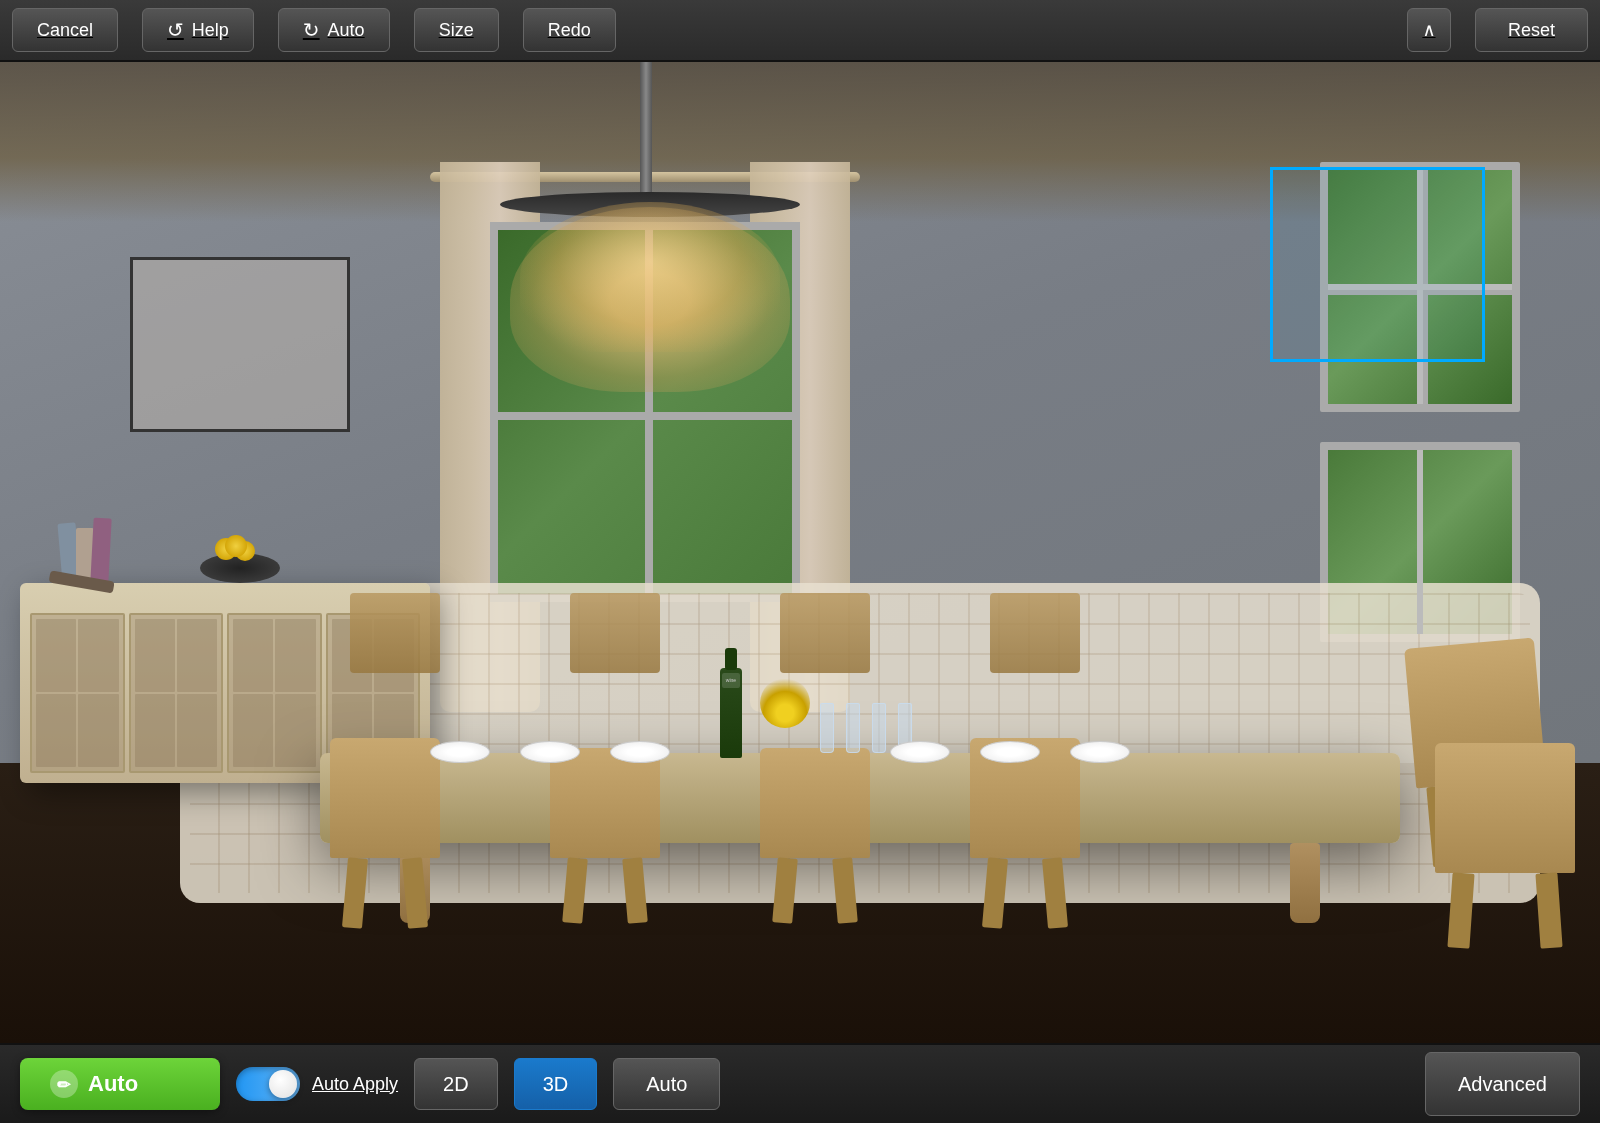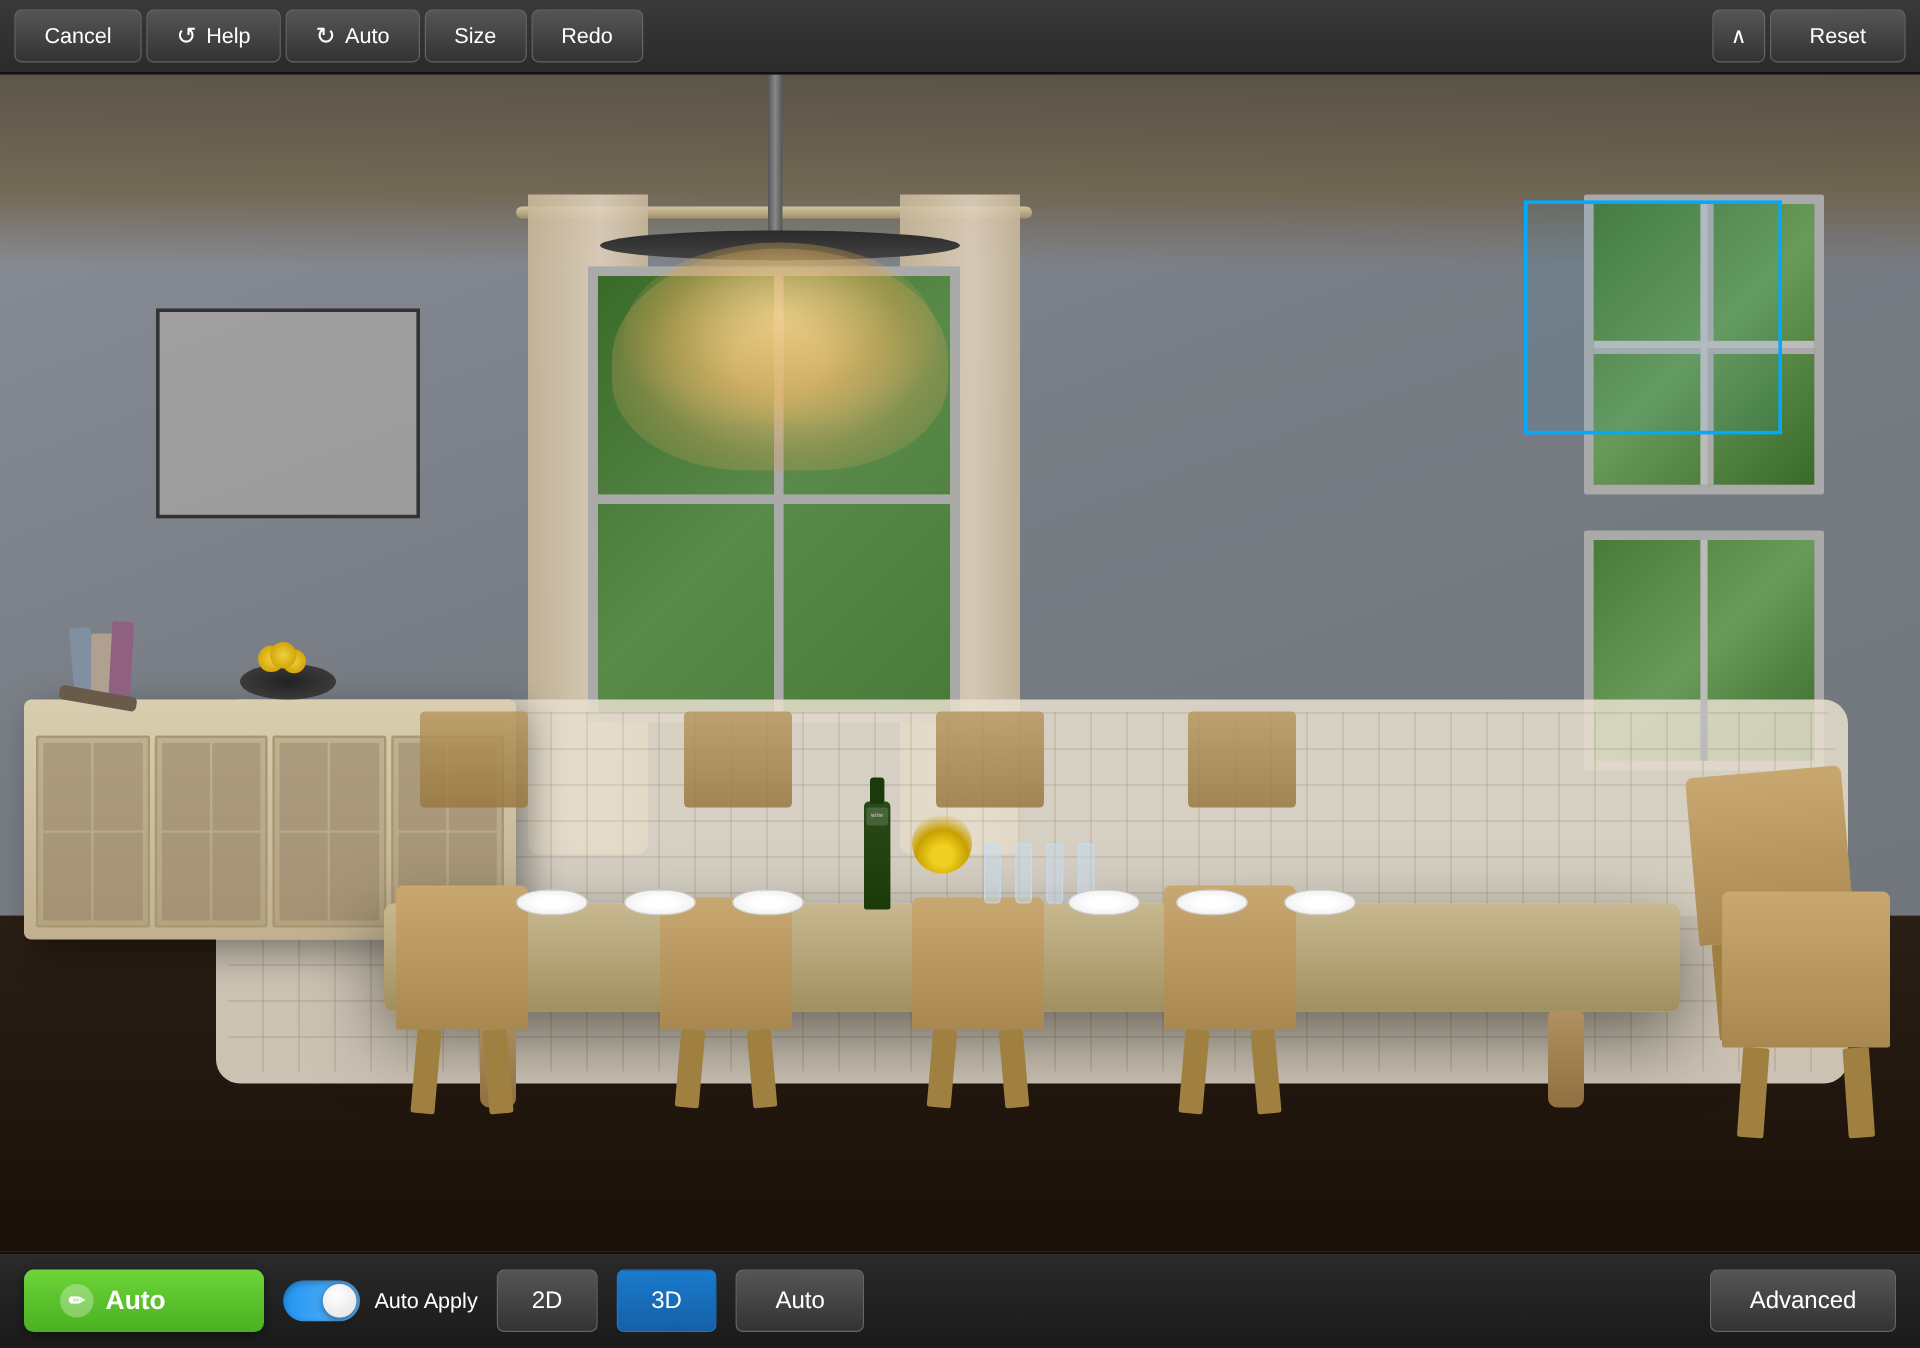--- a/index.html
+++ b/index.html
@@ -8,22 +8,23 @@
     
     #toolbar {
       position: absolute;
       top: 0; left: 0; right: 0;
       height: 62px;
       background: linear-gradient(180deg, #3a3a3a 0%, #2a2a2a 100%);
       border-bottom: 2px solid #111;
       display: flex;
       align-items: center;
       padding: 0 12px;
-      gap: 4px;
+      gap: 24px;
       z-index: 100;
+      text-decoration: underline;
     }
     .toolbar-btn {
       background: linear-gradient(180deg, #555 0%, #333 100%);
       color: #fff;
       border: 1px solid #666;
       border-radius: 6px;
       padding: 8px 24px;
       font-size: 18px;
       cursor: pointer;
       display: flex;
@@ -347,20 +348,21 @@
       font-size: 16px;
     }
 
     
     .toggle-container {
       display: flex;
       align-items: center;
       gap: 12px;
       color: #fff;
       font-size: 18px;
+      text-decoration: underline;
     }
     .toggle-switch {
       width: 64px; height: 34px;
       background: linear-gradient(90deg, #2196F3 0%, #64b5f6 100%);
       border-radius: 17px;
       position: relative;
       cursor: pointer;
       box-shadow: inset 0 2px 6px rgba(0,0,0,0.3);
     }
     .toggle-knob {
@@ -400,21 +402,21 @@
       cursor: pointer;
     }
 
     
     .advanced-btn {
       background: linear-gradient(180deg, #555 0%, #333 100%);
       color: #fff;
       border: 1px solid #666;
       border-radius: 6px;
       padding: 0 32px;
-      height: 52px;
+      height: 64px;
       font-size: 20px;
       cursor: pointer;
       margin-left: auto;
       text-align: right;
     }
 
     
     .wine-bottle {
       position: absolute;
       bottom: 285px; left: 720px;

